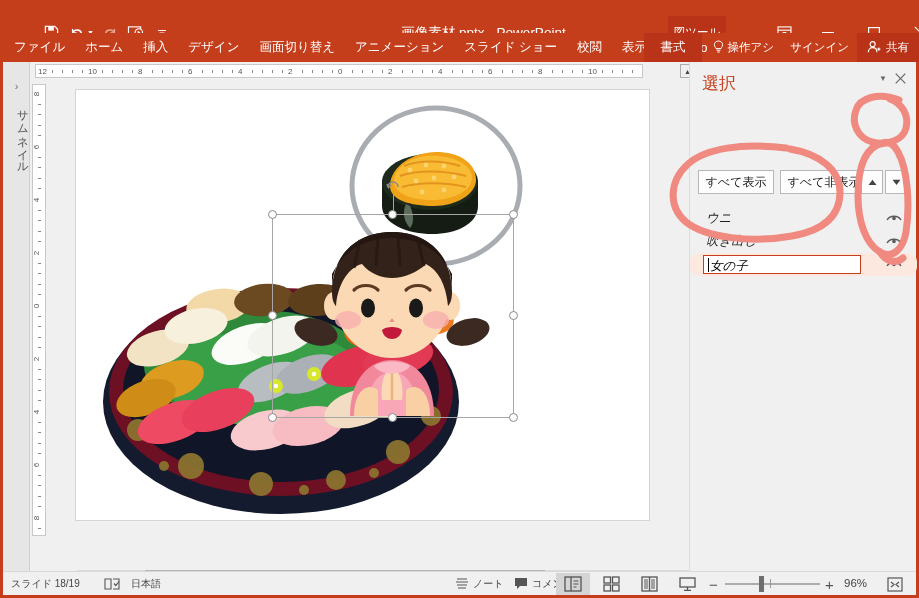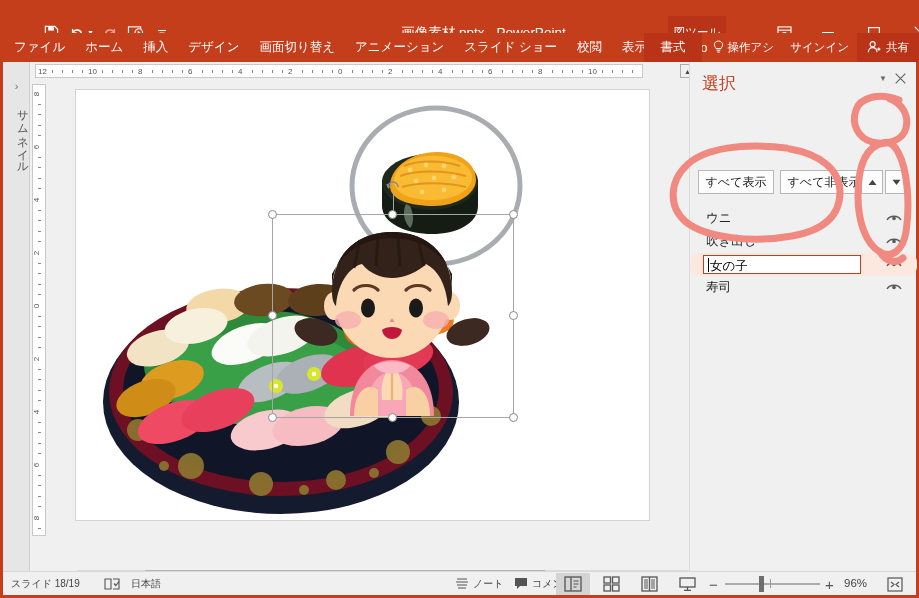--- a/index.html
+++ b/index.html
@@ -226,21 +226,21 @@
   .sp-arrow-btn {
     position: absolute; top: 108px; width: 22px; height: 24px;
     background: #fdfdfd; border: 1px solid #b7b7b7;
     display: flex; align-items: center; justify-content: center;
     font-size: 8px; color: #333;
   }
   #btn-up { left: 861px; }
   #btn-down { left: 885px; }
 
   
-  #sp-list { position: absolute; left: 0; top: 145px; width: 227px; }
+  #sp-list { position: absolute; left: 0; top: 145px; width: 227px; font-style: italic; }
   .sp-row {
     position: relative; height: 23px; display: flex; align-items: center;
   }
   .sp-row .nm {
     position: absolute; left: 16px; font-size: 12.5px; color: #222;
     white-space: nowrap;
   }
   .sp-row.editing { background: #fde8e0; border-radius: 9px; }
   .sp-edit {
     position: absolute; left: 13px; top: 2px; width: 158px; height: 19px;
@@ -766,29 +766,20 @@
             <span class="txt">女の子</span>
           </span>
           <span class="eye">
             <svg width="18" height="14" viewBox="0 0 18 14">
                 <path d="M2 9 C5 4 13 4 16 9" fill="none" stroke="#5a5a5a" stroke-width="1.4"></path>
                 <circle cx="9" cy="7.4" r="1.8" fill="#5a5a5a"></circle>
               </svg>
           </span>
         </div>
 
-        <div class="sp-row">
-          <span class="nm">寿司</span>
-          <span class="eye">
-            <svg width="18" height="14" viewBox="0 0 18 14">
-                <path d="M2 9 C5 4 13 4 16 9" fill="none" stroke="#5a5a5a" stroke-width="1.4"></path>
-                <circle cx="9" cy="7.4" r="1.8" fill="#5a5a5a"></circle>
-              </svg>
-          </span>
-        </div>
       </div>
     </div>
   </div>
 
   <div class="sp-arrow-btn" id="btn-up" style="top:170px;">
     <svg width="9" height="7" viewBox="0 0 9 7">
         <path d="M0.5 6 L4.5 0.8 L8.5 6 Z" fill="#444"></path>
       </svg>
   </div>
   <div class="sp-arrow-btn" id="btn-down" style="top:170px;">

